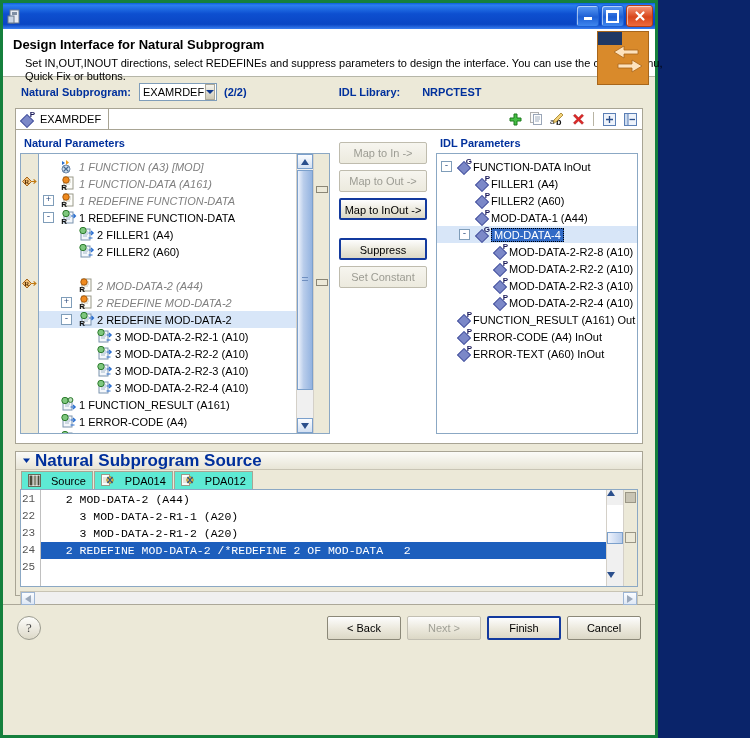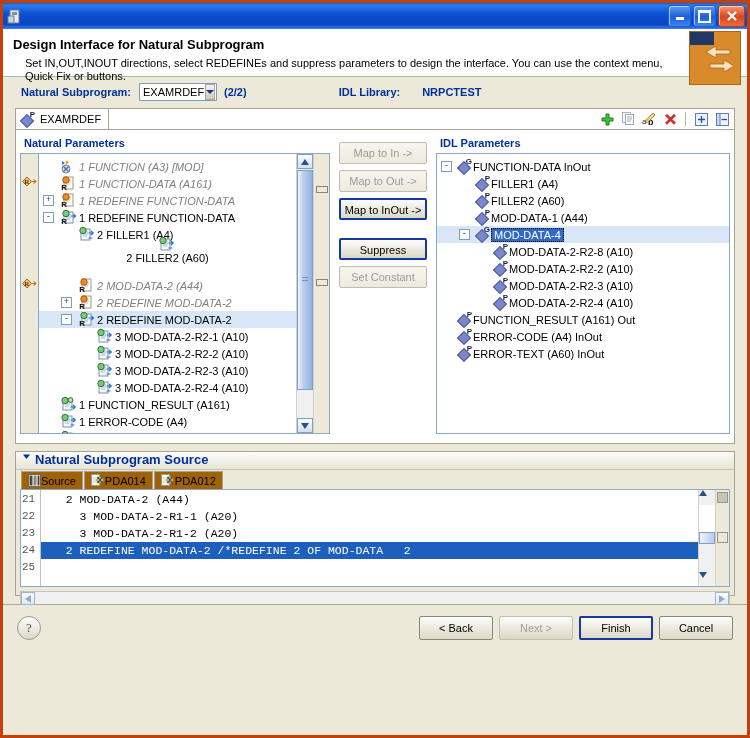--- a/index.html
+++ b/index.html
@@ -3,23 +3,23 @@
 <meta charset="utf-8">
 <style>
   html,body{margin:0;padding:0;}
   body{
     width:750px;height:738px;overflow:hidden;
     font-family:"Liberation Sans",sans-serif;
     font-size:11px;
     background:#0a246a;
   }
   .win{
-    position:absolute;left:0;top:0;width:750px;height:738px;
+    position:absolute;left:0;top:0;width:658px;height:738px;
     background:#ece9d8;
-    border:3px solid #c2410c;
+    border:3px solid #15803d;
     box-sizing:border-box;
   }
   
   .titlebar{
     height:26px;
     background:linear-gradient(180deg,#0a5ddb 0%,#2b7ef0 8%,#0d4fd0 42%,#0a46c4 82%,#3a7ff0 100%);
     display:flex;align-items:center;
     padding:0 2px 0 4px;
     position:relative;
   }
@@ -171,29 +171,29 @@
   .dia b{
     position:absolute;right:-1px;top:-2px;font-size:8px;font-weight:bold;color:#1b1b5a;
     font-family:"Liberation Sans",sans-serif;line-height:8px;
   }
   .idlsel{
     background:#316ac5;color:#fff;border:1px dotted #000;padding:0 2px;
   }
   
   .srcsec{margin:7px 12px 0 12px;border:1px solid #a8a494;background:#ece9d8;height:145px;box-sizing:border-box;}
   .srchdr{
-    height:17px;display:flex;gap:4px;padding-left:6px;
-    color:#00309c;font-weight:bold;font-size:13px;
+    height:17px;display:flex;align-items:center;gap:4px;padding-left:6px;
+    color:#00309c;font-weight:bold;font-size:17px;
     background:linear-gradient(180deg,#fbfbf8,#e8e5d6);
     border-bottom:1px solid #c8c4b4;
   }
   .srctabs{display:flex;align-items:flex-end;height:19px;padding-left:5px;background:#ece9d8;}
   .stab{
-    height:18px;display:flex;align-items:center;gap:0;padding:0 6px;
-    border:1px solid #a8a494;border-bottom:none;background:#a16207;font-size:11px;box-sizing:border-box;
+    height:18px;display:flex;align-items:center;gap:10px;padding:0 6px;
+    border:1px solid #a8a494;border-bottom:none;background:#5eead4;font-size:11px;box-sizing:border-box;
     margin-right:1px;
   }
   .editor{
     margin:0 4px 4px 4px;border:1px solid #8ba8c4;background:#fde047;height:98px;
     display:flex;box-sizing:border-box;position:relative;
   }
   .gutnum{
     width:20px;background:#fff;border-right:1px solid #c0c0c0;flex:none;
     font-family:"Liberation Mono",monospace;font-size:11px;color:#555;
     padding-top:1px;box-sizing:border-box;
@@ -426,21 +426,21 @@
                 <svg width="17" height="15" viewBox="0 0 17 15">
       <rect x="3" y="2" width="9" height="11" fill="#f4f7fb" stroke="#7b93ae"></rect>
       <path d="M5 5h5M5 7h5M5 9h4" stroke="#93a9c2" stroke-width="0.8"></path>
       <circle cx="5" cy="3.5" r="3.2" fill="#7ec77e" stroke="#2c7a2c"></circle>
       <path d="M10.5 6 h4.5 M13 4 l2.2 2 l-2.2 2" stroke="#2b6fd0" stroke-width="1.2" fill="none"></path>
       <path d="M10.5 11 h4" stroke="#2b6fd0" stroke-width="1"></path>
                 </svg>
               </span>
               <span class="tlabel">2 FILLER1 (A4)</span>
             </div>
-            <div class="trow" style="top: 83px; flex-direction: column;">
+            <div class="trow" style="top: 89px;">
               <span class="indent" style="width: 22px;"></span>
               <span class="indent" style="width: 11px;"></span>
               <span class="dots" style="width: 6px;"></span>
               <span class="nicon">
                 <svg width="17" height="15" viewBox="0 0 17 15">
       <rect x="3" y="2" width="9" height="11" fill="#f4f7fb" stroke="#7b93ae"></rect>
       <path d="M5 5h5M5 7h5M5 9h4" stroke="#93a9c2" stroke-width="0.8"></path>
       <circle cx="5" cy="3.5" r="3.2" fill="#7ec77e" stroke="#2c7a2c"></circle>
       <path d="M10.5 6 h4.5 M13 4 l2.2 2 l-2.2 2" stroke="#2b6fd0" stroke-width="1.2" fill="none"></path>
       <path d="M10.5 11 h4" stroke="#2b6fd0" stroke-width="1"></path>

